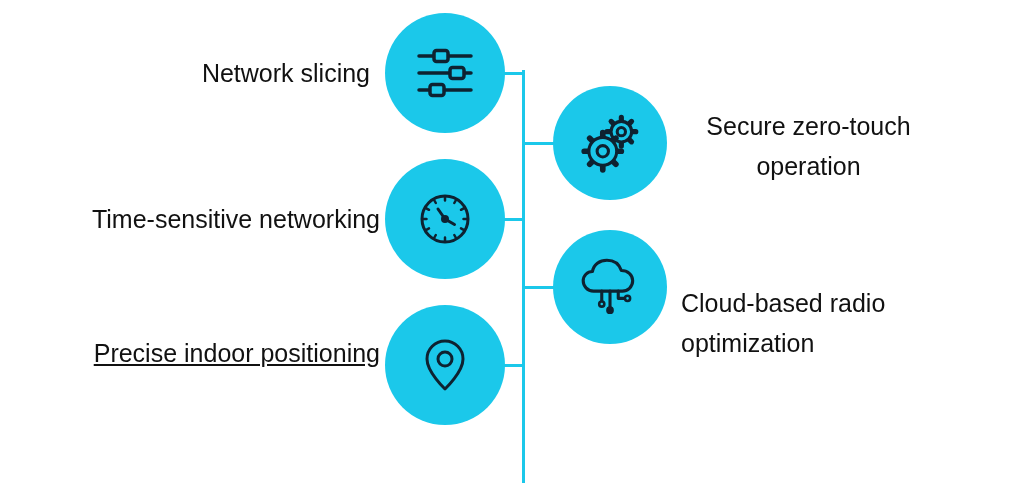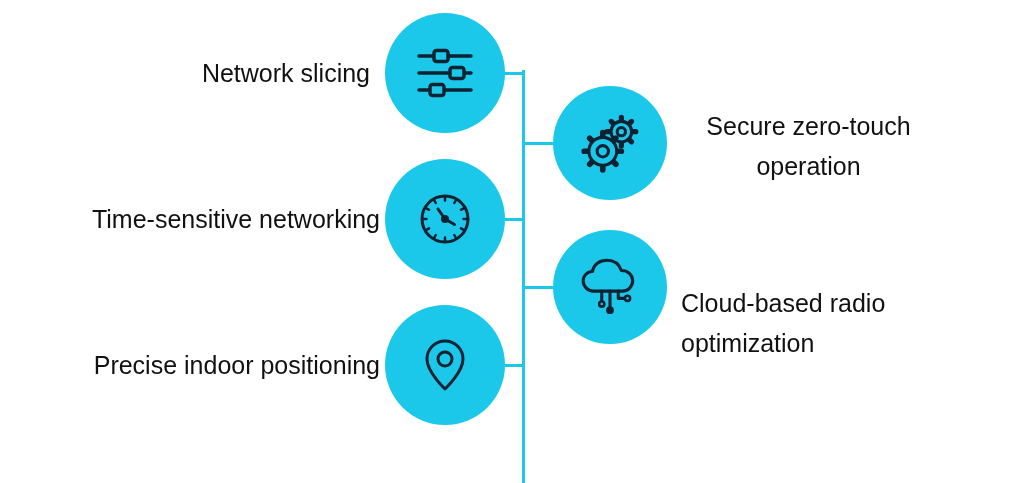--- a/index.html
+++ b/index.html
@@ -59,21 +59,21 @@
 
   <div class="vline"></div>
   <div class="hline" style="top:71.5px; left:500px; width:24px;"></div>
   <div class="hline" style="top:217.5px; left:500px; width:24px;"></div>
   <div class="hline" style="top:363.5px; left:500px; width:24px;"></div>
   <div class="hline" style="top:141.5px; left:524px; width:31px;"></div>
   <div class="hline" style="top:285.5px; left:524px; width:31px;"></div>
 
   <div class="label left-label" style="top:57px; left:0; width:370px;">Network slicing</div>
   <div class="label left-label" style="top:203px; left:0; width:380px;">Time-sensitive networking</div>
-  <div class="label left-label" style="top:349px; left:0; width:380px;">Precise indoor positioning</div>
+  <div class="label left-label" style="top:337px; left:0; width:380px;text-decoration:underline;">Precise indoor positioning</div>
 
   <div class="label right-label" style="top:106px; left:681px; width:255px;text-align:center;">Secure zero-touch operation</div>
   <div class="label right-label" style="top:250px; left:681px; width:255px;margin-top:33px;">Cloud-based radio optimization</div>
 
   <div class="circle lg" style="left:385px; top:13px;">
     <span class="icon-wrap">
       <svg width="64" height="64" viewBox="0 0 64 64" fill="none" stroke="#0e2231" stroke-width="3.5" stroke-linecap="round">
         <path d="M6 15 H58"></path>
         <rect x="21" y="9.5" width="14" height="11" rx="2.5" fill="#1bc8ea"></rect>
         <path d="M6 32 H58"></path>

